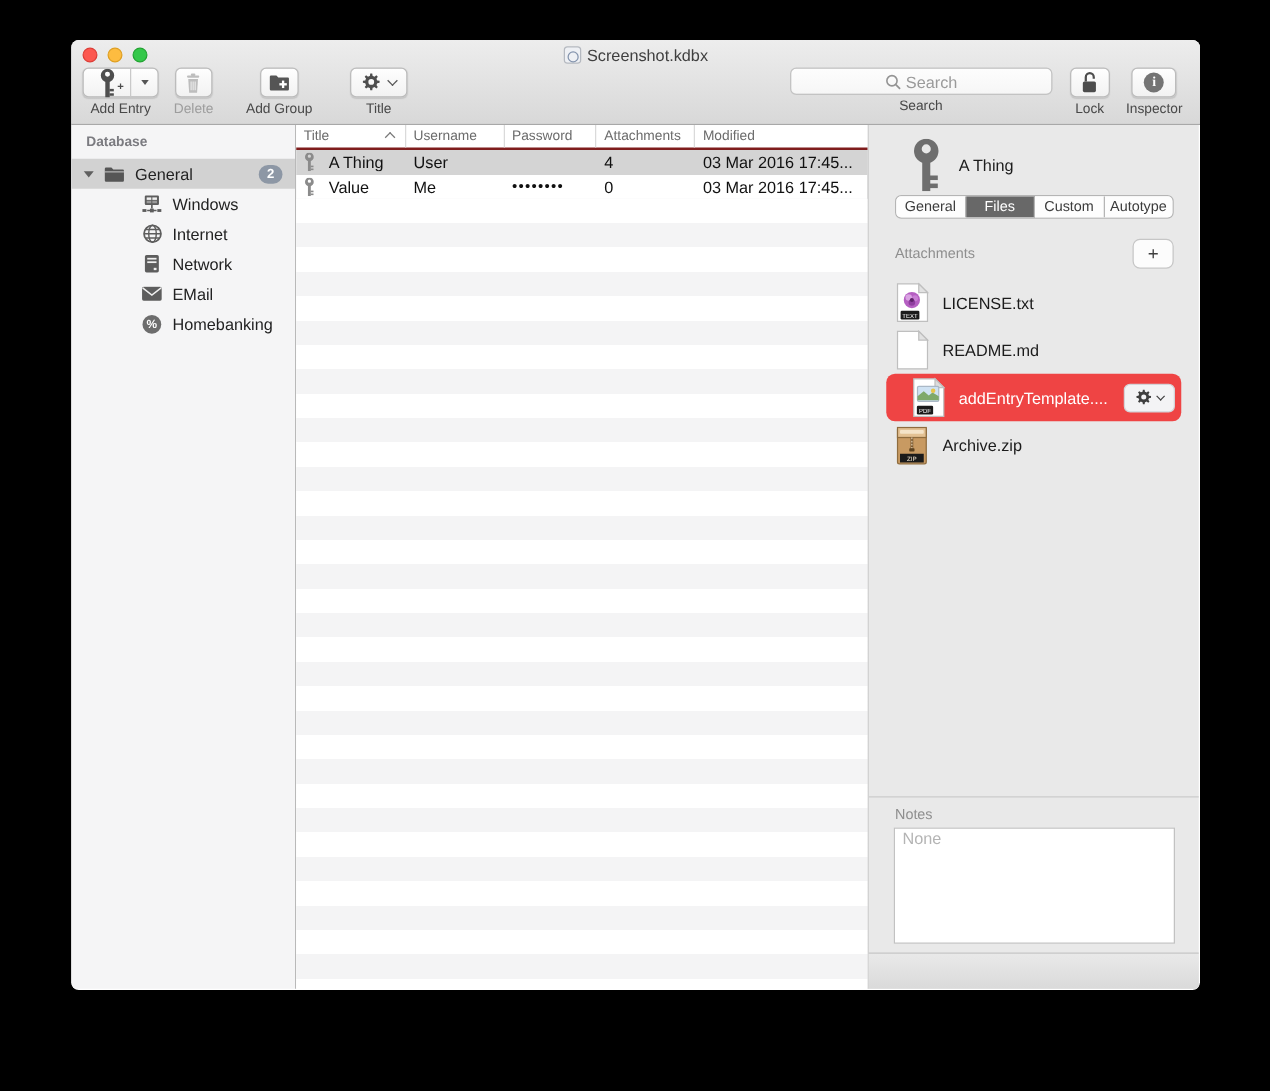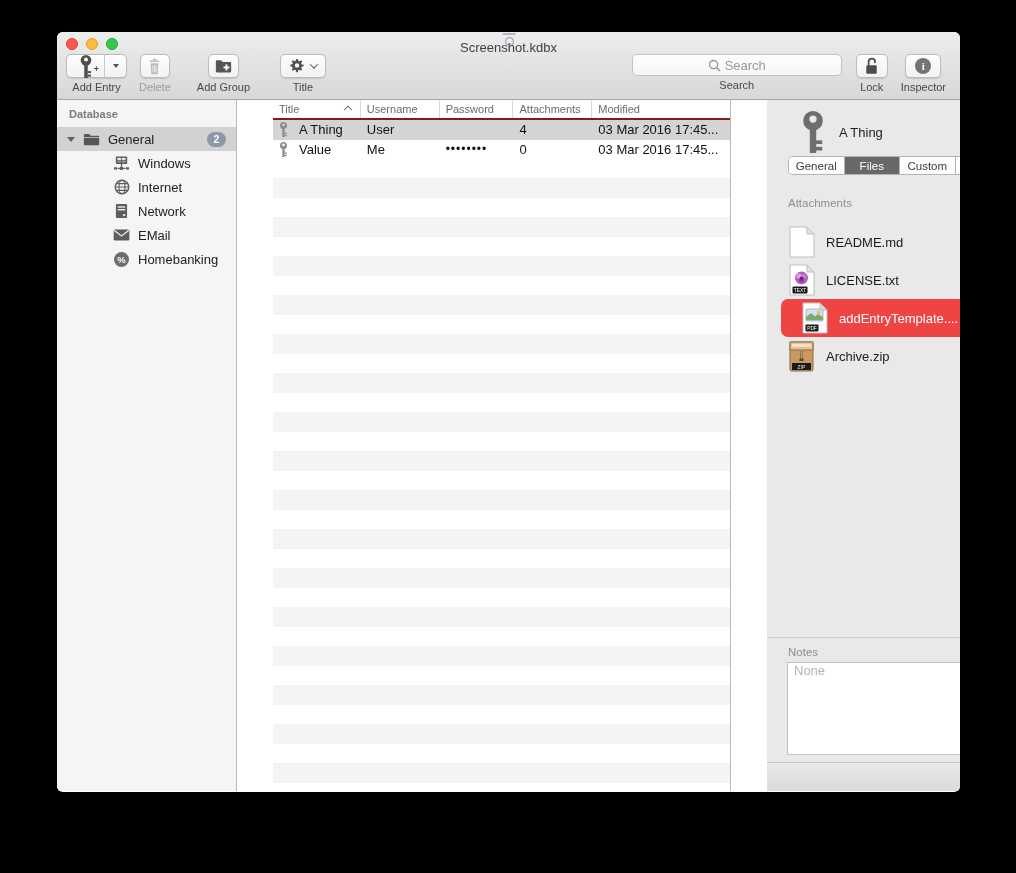--- a/index.html
+++ b/index.html
@@ -6,40 +6,40 @@
   html,body { width:1016px; height:873px; background:#000; font-family:"Liberation Sans","DejaVu Sans",sans-serif; -webkit-font-smoothing:antialiased; }
   .window { position:absolute; left:57px; top:32px; width:903px; height:760px; border-radius:6px; overflow:hidden; background:#fff; box-shadow:0 22px 50px rgba(0,0,0,.6); }
 
   
   .toolbar { position:relative; height:68px; background:linear-gradient(#ededed,#d8d8d8); border-bottom:1px solid #a8a8a8; }
   .traffic { position:absolute; left:9px; top:6px; display:flex; gap:8px; }
   .tl { width:12px; height:12px; border-radius:50%; }
   .tl.red { background:#fc5850; border:0.5px solid #dd3f38; }
   .tl.yellow { background:#fdbc40; border:0.5px solid #dfa023; }
   .tl.green { background:#34c84a; border:0.5px solid #23a433; }
-  .titlebar { position:absolute; left:0; right:0; top:4px; height:16px; display:flex; align-items:center; justify-content:center; gap:5px; font-size:13px; color:#404040;flex-direction:column; }
+  .titlebar { position:absolute; left:0; right:0; top:4px; height:16px; display:flex; align-items:center; justify-content:center; gap:5px; font-size:13px; color:#404040; }
   .doc-dial { width:14px; height:14px; border-radius:3px; background:#eef0f4; border:1px solid #b5b9c0; position:relative; }
   .doc-dial::before { content:""; position:absolute; left:2.5px; top:2.5px; width:7px; height:7px; border-radius:50%; border:1.6px solid #8494ad; }
   .toolbar-row { position:absolute; left:0; right:0; top:22px; height:42px; display:flex; }
   .tb-item { display:flex; flex-direction:column; align-items:center; }
   .tb-btn { height:24px; border-radius:5px; border:1px solid #bcbcbc; background:linear-gradient(#fefefe,#f2f2f2); box-shadow:0 0.5px 1px rgba(0,0,0,.12); display:flex; align-items:center; justify-content:center; }
   .tb-label { margin-top:3px; font-size:11px; color:#484848; }
   .tb-label.disabled { color:#9d9d9d; }
   .seg-left { width:38px; height:100%; display:flex; align-items:center; justify-content:center; border-right:1px solid #c9c9c9; position:relative; }
   .seg-right { width:21px; height:100%; display:flex; align-items:center; justify-content:center; }
   .tri-down { width:0; height:0; border-left:3.8px solid transparent; border-right:3.8px solid transparent; border-top:4.6px solid #555; }
   .chev { width:6px; height:6px; border-right:1.6px solid #555; border-bottom:1.6px solid #555; transform:rotate(45deg) translate(-1px,-1px); }
   .plus-mini { position:absolute; right:5px; bottom:3px; font-size:9px; font-weight:bold; color:#4e4e4e; line-height:1; }
   .search-wrap { display:flex; flex-direction:column; align-items:center; }
   .search-field { width:210px; height:22px; border-radius:5px; border:1px solid #c3c3c3; background:linear-gradient(#fdfdfd,#f6f6f6); position:relative; display:flex; align-items:center; justify-content:center; gap:4px; }
   .search-ph { font-size:13px; color:#9a9a9a; }
   .icon-btn { width:32px; }
 
   
-  .content { display:flex; height:691px;gap:36px; }
+  .content { display:flex; height:691px; }
   .sidebar { width:180px; background:#f5f5f6; border-right:1px solid #b9b9b9; flex:none; }
   .src-header { padding:8px 0 4px 12px; font-size:11px; font-weight:bold; color:#7b7b80; }
   .src-row { height:24px; display:flex; align-items:center; font-size:13px; color:#222; position:relative; }
   .src-row.root { background:#d2d2d2; font-weight:400; }
   .disc { margin-left:10px; width:0; height:0; border-left:4.5px solid transparent; border-right:4.5px solid transparent; border-top:5.5px solid #5f5f5f; }
   .src-root-icon { margin-left:8px; }
   .src-label { margin-left:8px; }
   .badge { position:absolute; right:10px; width:19px; height:15px; border-radius:8px; background:#8d97a5; color:#fff; font-size:10.5px; font-weight:bold; display:flex; align-items:center; justify-content:center; }
   .src-sub { padding-left:56px; }
   .sub-icon { width:17px; height:17px; display:flex; align-items:center; justify-content:center; flex:none; }
@@ -331,40 +331,40 @@
         <div class="plus-btn">+</div>
       </div>
 
       <div class="files">
 
         <div class="file-row">
           <span class="ficon">
             <svg width="26" height="32" viewBox="0 0 26 32">
               <path d="M1 1 h17 l7 7 v23 h-24 z" fill="#fff" stroke="#bfbfbf"></path>
               <path d="M18 1 l7 7 h-7 z" fill="#e2e2e2" stroke="#bfbfbf"></path>
-            </svg>
-          </span>
-          <span class="fname">README.md</span>
-        </div>
-
-        <div class="file-row">
-          <span class="ficon">
-            <svg width="26" height="32" viewBox="0 0 26 32">
-              <path d="M1 1 h17 l7 7 v23 h-24 z" fill="#fff" stroke="#bfbfbf"></path>
-              <path d="M18 1 l7 7 h-7 z" fill="#e2e2e2" stroke="#bfbfbf"></path>
               <circle cx="12.5" cy="14" r="6.5" fill="#b55fc2"></circle>
               <circle cx="10" cy="12" r="2.6" fill="#d9a3e2"></circle>
                 <circle cx="15" cy="12.6" r="2.4" fill="#c97fd4"></circle>
               <circle cx="12.5" cy="16" r="2.6" fill="#8e3d9e"></circle>
                 <circle cx="12.5" cy="14" r="1.6" fill="#5e2069"></circle>
               <rect x="3.5" y="22.5" width="15" height="7" rx="1" fill="#1a1a1a"></rect>
               <text x="11" y="28" font-size="4.8" fill="#fff" text-anchor="middle" font-family="Liberation Sans, sans-serif">TEXT</text>
             </svg>
           </span>
           <span class="fname">LICENSE.txt</span>
+        </div>
+
+        <div class="file-row">
+          <span class="ficon">
+            <svg width="26" height="32" viewBox="0 0 26 32">
+              <path d="M1 1 h17 l7 7 v23 h-24 z" fill="#fff" stroke="#bfbfbf"></path>
+              <path d="M18 1 l7 7 h-7 z" fill="#e2e2e2" stroke="#bfbfbf"></path>
+            </svg>
+          </span>
+          <span class="fname">README.md</span>
         </div>
 
         <div class="file-row selected">
           <span class="ficon">
             <svg width="26" height="32" viewBox="0 0 26 32">
               <path d="M1 1 h17 l7 7 v23 h-24 z" fill="#fff" stroke="#bfbfbf"></path>
               <path d="M18 1 l7 7 h-7 z" fill="#dcdcdc" stroke="#bfbfbf"></path>
               <rect x="4" y="7" width="17" height="12" rx="1" fill="#cfe2f3" stroke="#aab8c6"></rect>
               <path d="M4 15 l5-4 4 3.4 3-2.4 5 3 v3.2 h-17 z" fill="#7fa96b"></path>
               <circle cx="16.5" cy="10.5" r="1.8" fill="#e8c54c"></circle>

